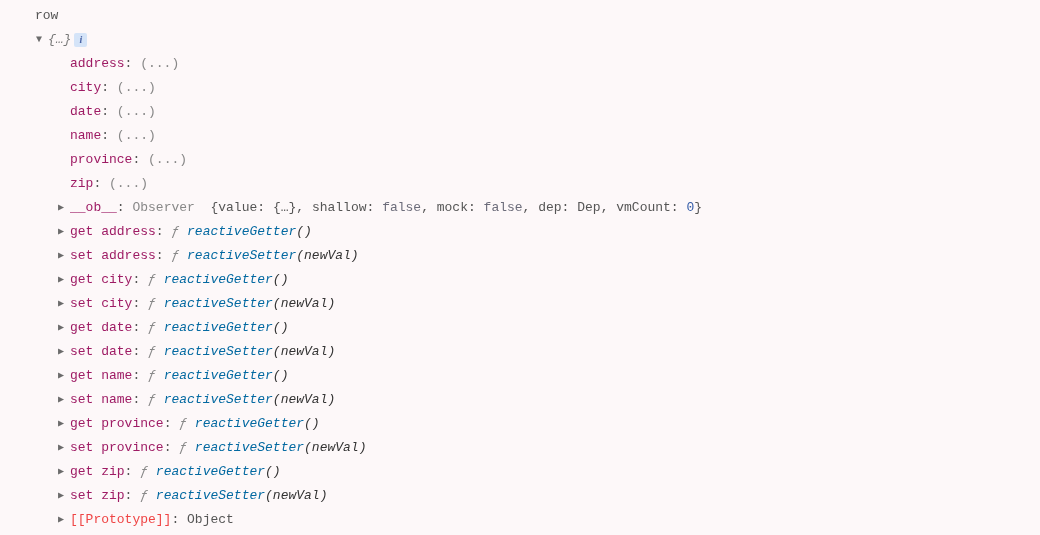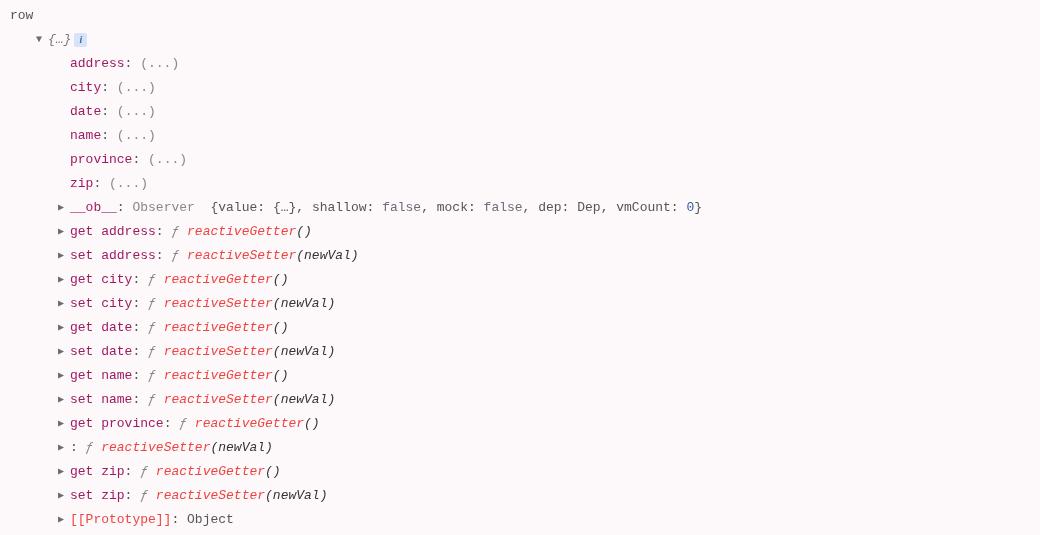--- a/index.html
+++ b/index.html
@@ -8,20 +8,21 @@
       background: #fdf8f9;
       font-family: Consolas, Menlo, Monaco, "Courier New", monospace;
       font-size: 13px;
       line-height: 24px;
       color: #333;
     }
     .header {
       display: flex;
       justify-content: space-between;
       align-items: flex-start;
+      margin-left: 25px;
     }
     .label {
       color: #555;
     }
     .source-link {
       color: #555;
       text-decoration: underline;
       cursor: pointer;
       padding-right: 4px;
     }
@@ -66,21 +67,21 @@
     .prop-name { color: #9e1b64; }
     .accessor { color: #9e1b64; }
     .ob { color: #9e1b64; font-family: Liberation Mono, monospace; }
     .dim { color: #888; }
     .colon { color: #555; }
     .fn-f {
       color: #888;
       font-style: italic;
     }
     .fn-name {
-      color: #ef4444;
+      color: #0369a1;
       font-style: italic;
     }
     .fn-args {
       color: #333;
       font-style: italic;
     }
     .keyword-false { color: #6c6c7a; }
     .obj-key { color: #555; }
     .obj-val { color: #555; text-align: center; }
     .vmcount { color: #355da8; }
@@ -116,21 +117,21 @@
 <div id="accessors">
     <div class="row indent-2"><span class="triangle">▶</span><span class="accessor">get address</span><span class="colon">: </span><span class="fn-f">ƒ </span><span class="fn-name">reactiveGetter</span><span class="fn-args">()</span></div>
     <div class="row indent-2"><span class="triangle">▶</span><span class="accessor">set address</span><span class="colon">: </span><span class="fn-f">ƒ </span><span class="fn-name">reactiveSetter</span><span class="fn-args">(newVal)</span></div>
     <div class="row indent-2"><span class="triangle">▶</span><span class="accessor">get city</span><span class="colon">: </span><span class="fn-f">ƒ </span><span class="fn-name">reactiveGetter</span><span class="fn-args">()</span></div>
     <div class="row indent-2"><span class="triangle">▶</span><span class="accessor">set city</span><span class="colon">: </span><span class="fn-f">ƒ </span><span class="fn-name">reactiveSetter</span><span class="fn-args">(newVal)</span></div>
     <div class="row indent-2"><span class="triangle">▶</span><span class="accessor">get date</span><span class="colon">: </span><span class="fn-f">ƒ </span><span class="fn-name">reactiveGetter</span><span class="fn-args">()</span></div>
     <div class="row indent-2"><span class="triangle">▶</span><span class="accessor">set date</span><span class="colon">: </span><span class="fn-f">ƒ </span><span class="fn-name">reactiveSetter</span><span class="fn-args">(newVal)</span></div>
     <div class="row indent-2"><span class="triangle">▶</span><span class="accessor">get name</span><span class="colon">: </span><span class="fn-f">ƒ </span><span class="fn-name">reactiveGetter</span><span class="fn-args">()</span></div>
     <div class="row indent-2"><span class="triangle">▶</span><span class="accessor">set name</span><span class="colon">: </span><span class="fn-f">ƒ </span><span class="fn-name">reactiveSetter</span><span class="fn-args">(newVal)</span></div>
     <div class="row indent-2"><span class="triangle">▶</span><span class="accessor">get province</span><span class="colon">: </span><span class="fn-f">ƒ </span><span class="fn-name">reactiveGetter</span><span class="fn-args">()</span></div>
-    <div class="row indent-2"><span class="triangle">▶</span><span class="colon">: </span><span class="fn-f">ƒ </span><span class="fn-name">reactiveSetter</span><span class="fn-args">(newVal)</span></div>
+    <div class="row indent-2"><span class="triangle">▶</span><span class="accessor">set province</span><span class="colon">: </span><span class="fn-f">ƒ </span><span class="fn-name">reactiveSetter</span><span class="fn-args">(newVal)</span></div>
     <div class="row indent-2"><span class="triangle">▶</span><span class="accessor">get zip</span><span class="colon">: </span><span class="fn-f">ƒ </span><span class="fn-name">reactiveGetter</span><span class="fn-args">()</span></div>
     <div class="row indent-2"><span class="triangle">▶</span><span class="accessor">set zip</span><span class="colon">: </span><span class="fn-f">ƒ </span><span class="fn-name">reactiveSetter</span><span class="fn-args">(newVal)</span></div>
   </div>
 
 <div class="row indent-2">
   <span class="triangle">▶</span>
   <span class="proto">[[Prototype]]</span><span class="colon">: </span><span class="obj-val">Object</span>
 </div>
 
 </body></html>

